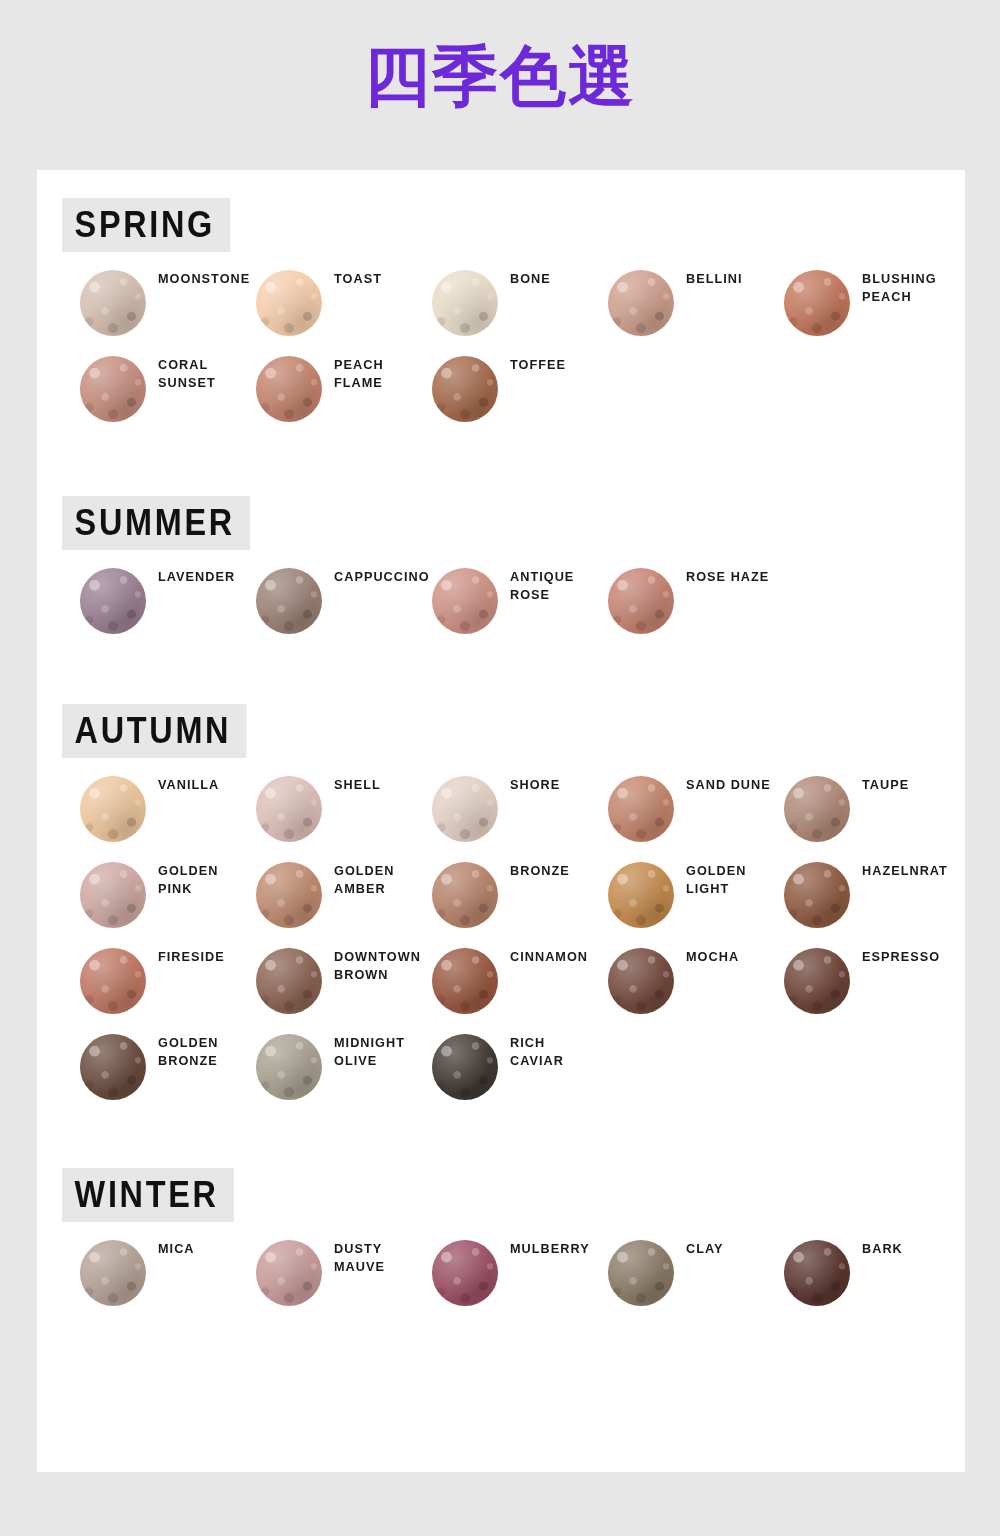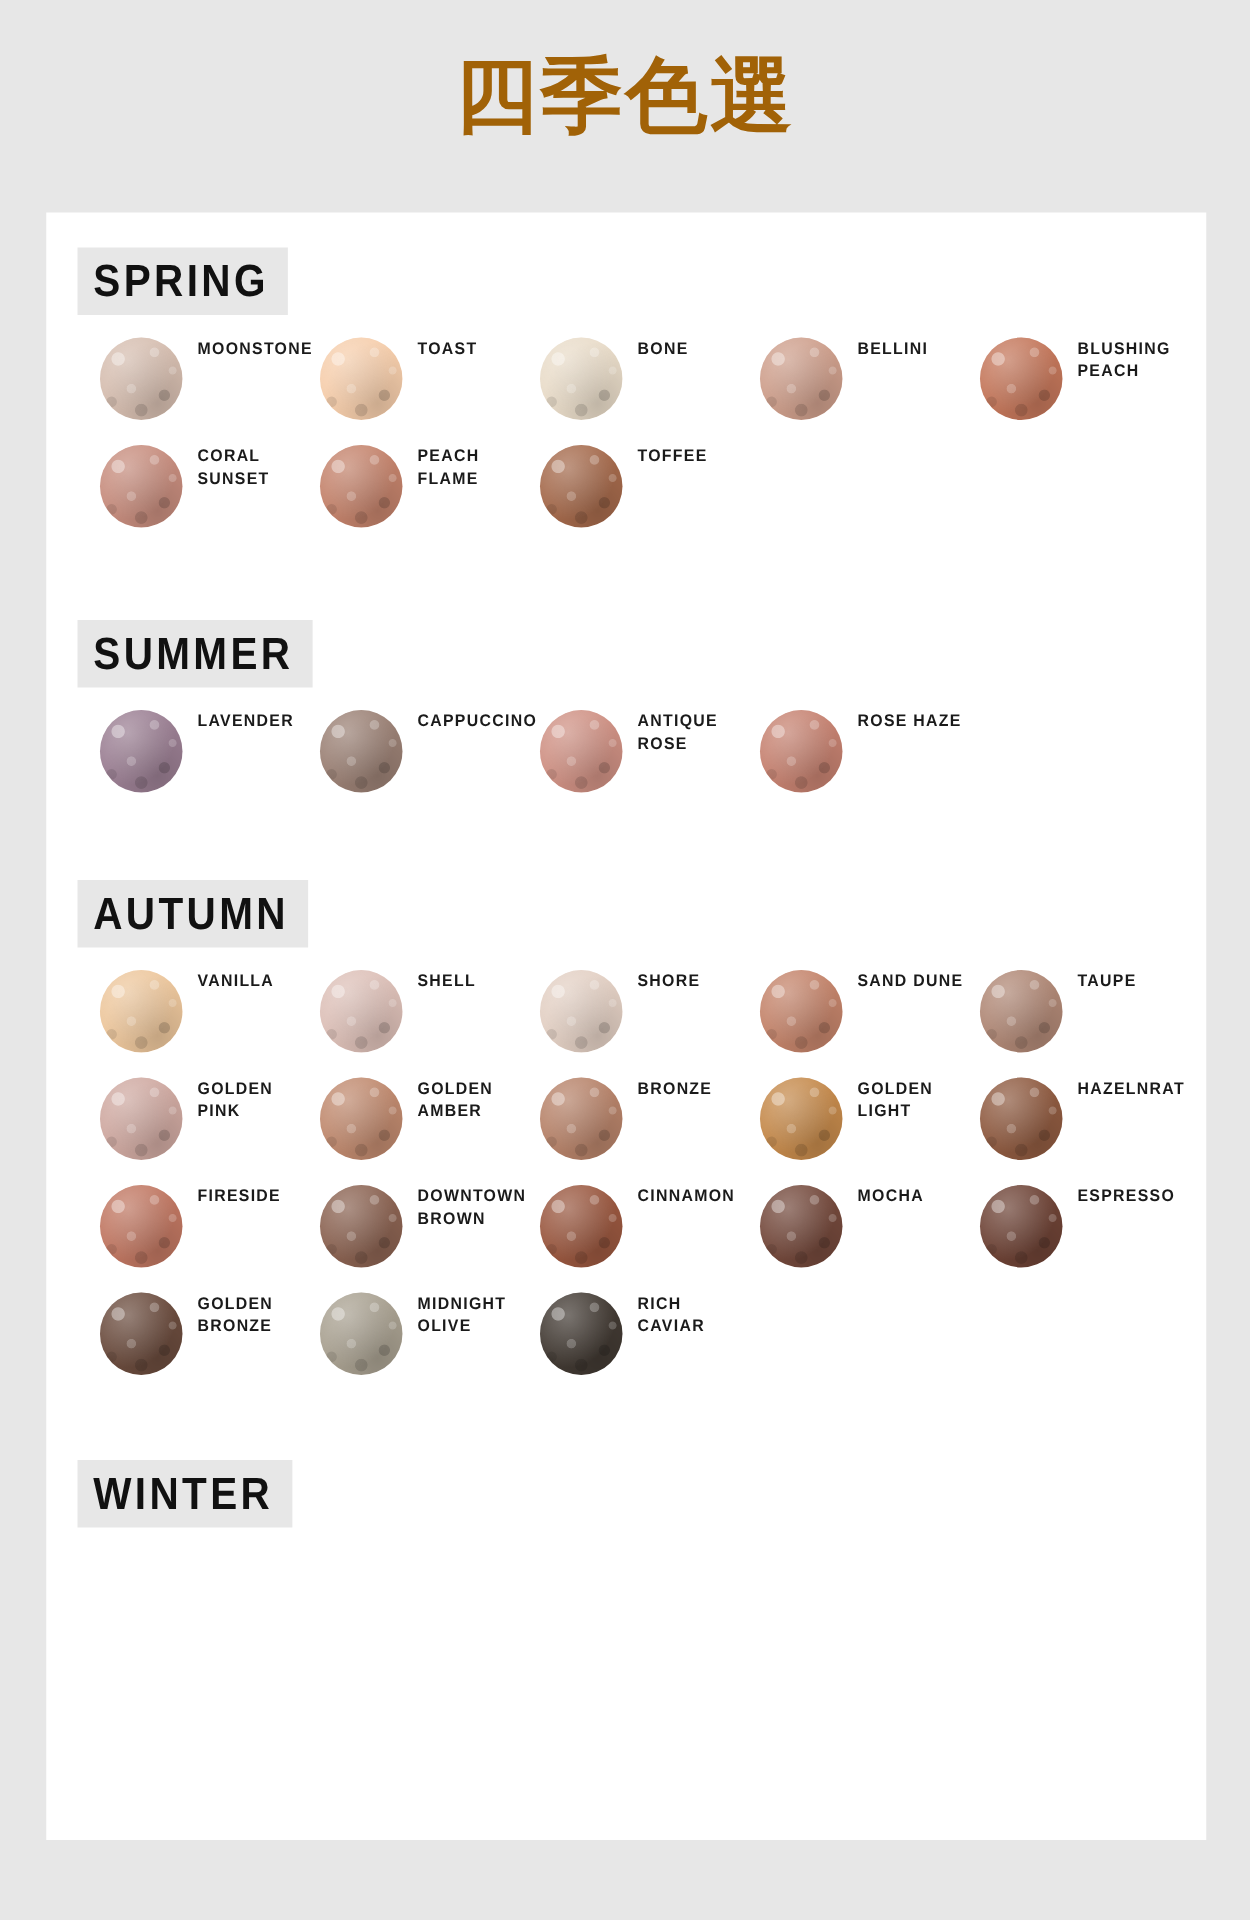--- a/index.html
+++ b/index.html
@@ -23,21 +23,21 @@
   .page-title {
     position: absolute;
     top: 44px;
     left: 0;
     width: 1000px;
     text-align: center;
     font-family: "DejaVu Sans", sans-serif;
     font-size: 66px;
     font-weight: bold;
     letter-spacing: 2px;
-    color: #a16207;
+    color: #6d28d9;
     line-height: 1.0;
   }
 
   
   .card {
     position: absolute;
     left: 37px;
     top: 170px;
     width: 928px;
     height: 1302px;
@@ -264,17 +264,39 @@
             <div class="swatch">
               <span class="swatch-dot" style="background-color: rgb(169, 161, 145);"></span>
               <span class="swatch-label">MIDNIGHT
 OLIVE</span>
             </div>
             <div class="swatch">
               <span class="swatch-dot" style="background-color: rgb(66, 58, 51);"></span>
               <span class="swatch-label">RICH CAVIAR</span>
             </div>
           </div></section>
-        <section class="season sp-winter"><div class="season-header">WINTER</div></section>
+        <section class="season sp-winter"><div class="season-header">WINTER</div><div class="swatch-grid">
+            <div class="swatch">
+              <span class="swatch-dot" style="background-color: rgb(181, 162, 150);"></span>
+              <span class="swatch-label">MICA</span>
+            </div>
+            <div class="swatch">
+              <span class="swatch-dot" style="background-color: rgb(199, 155, 154);"></span>
+              <span class="swatch-label">DUSTY
+MAUVE</span>
+            </div>
+            <div class="swatch">
+              <span class="swatch-dot" style="background-color: rgb(157, 79, 100);"></span>
+              <span class="swatch-label">MULBERRY</span>
+            </div>
+            <div class="swatch">
+              <span class="swatch-dot" style="background-color: rgb(139, 123, 102);"></span>
+              <span class="swatch-label">CLAY</span>
+            </div>
+            <div class="swatch">
+              <span class="swatch-dot" style="background-color: rgb(92, 54, 47);"></span>
+              <span class="swatch-label">BARK</span>
+            </div>
+          </div></section>
       </div>
   </div>
 
 </div>
 
 </body></html>

